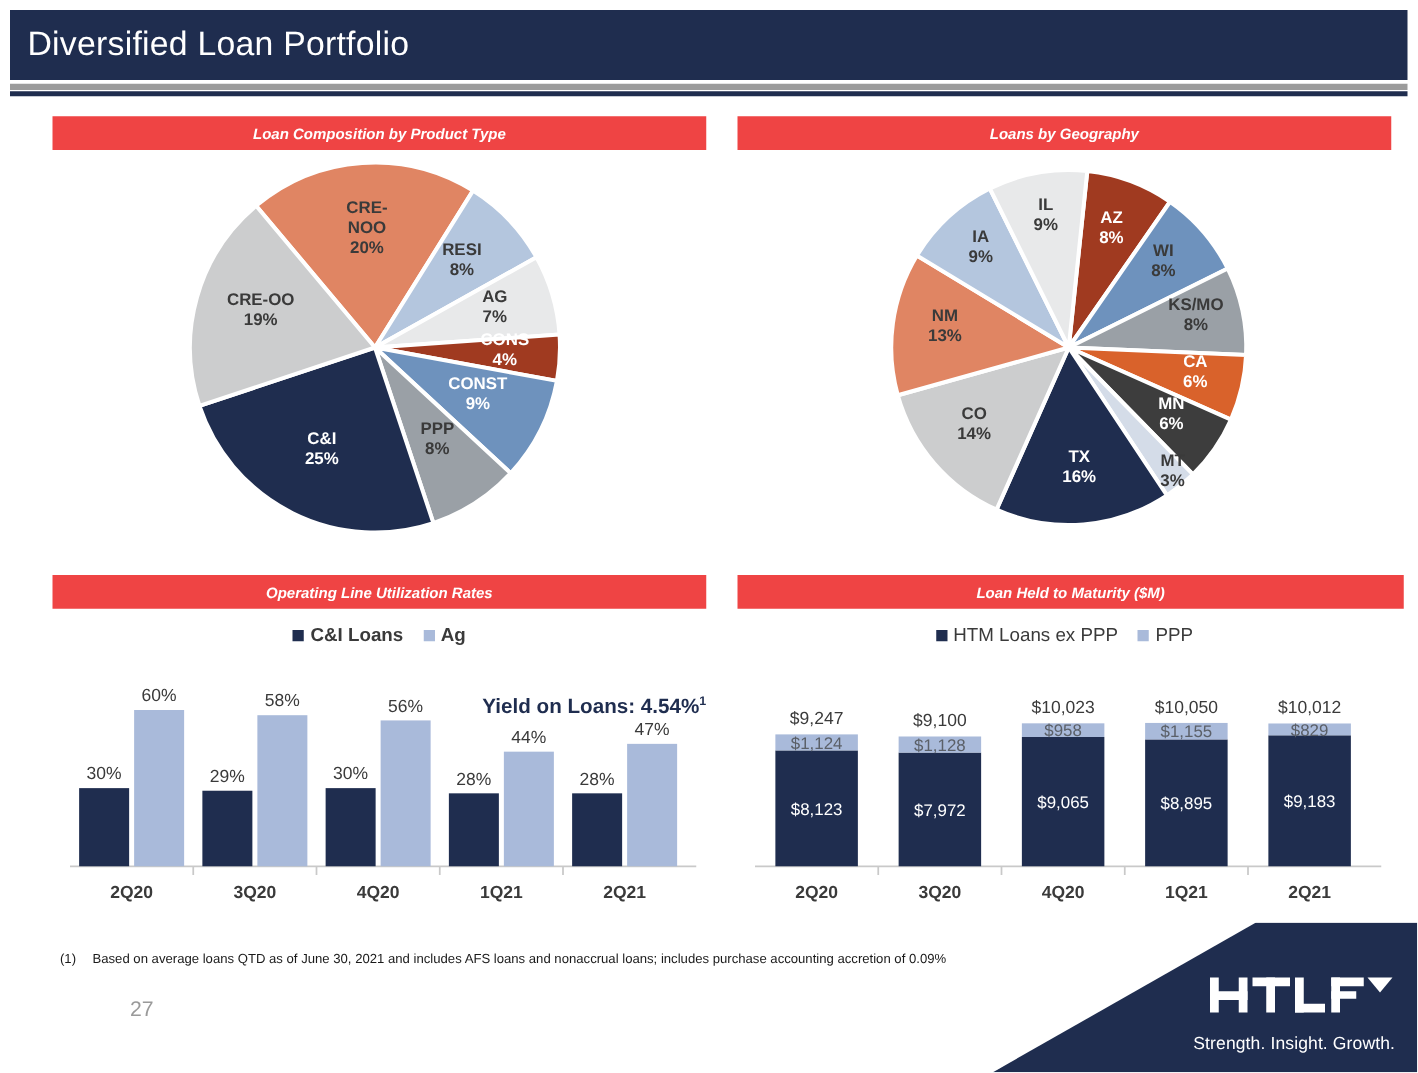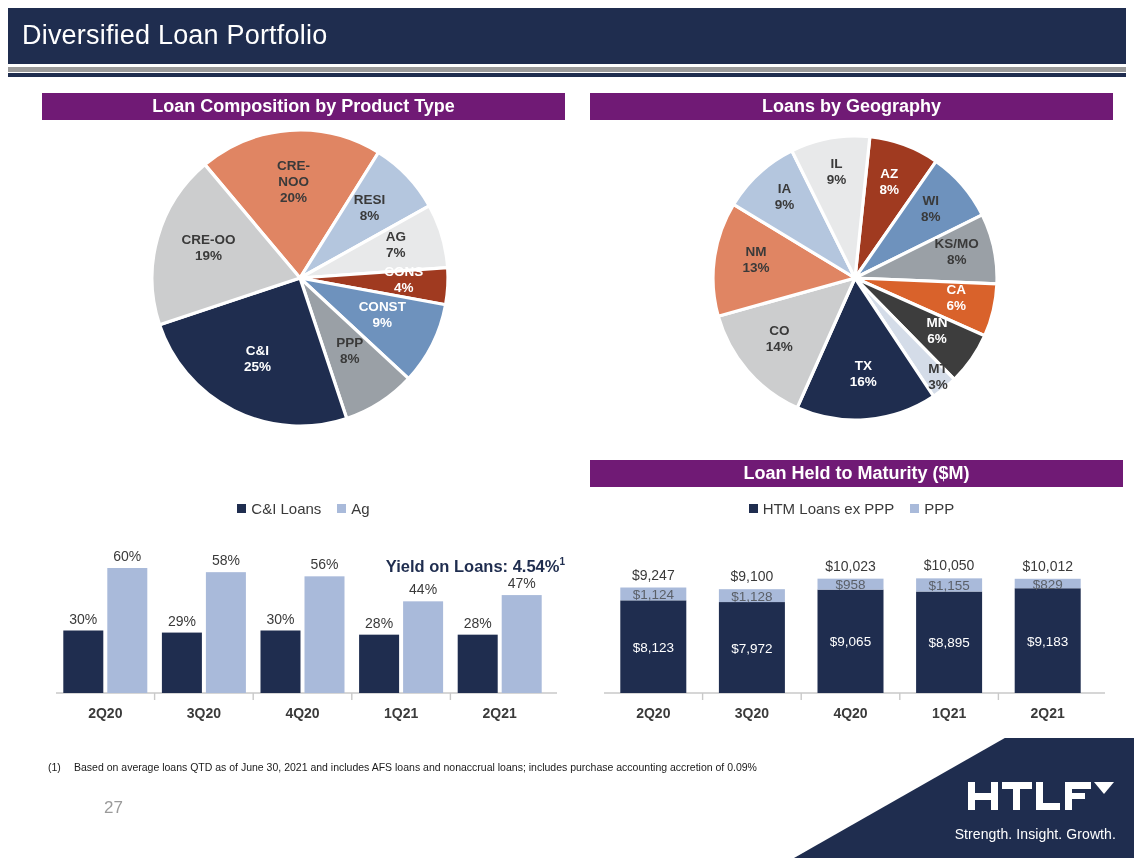--- a/index.html
+++ b/index.html
@@ -11,22 +11,22 @@
   }
   #slide{position:absolute;inset:0;}
 
   
   .hdr-band{position:absolute;left:8px;top:8px;width:1118px;height:56px;background:#1f2d4f;}
   .hdr-title{position:absolute;left:22px;top:20px;font-size:27px;color:#ffffff;font-weight:400;letter-spacing:.2px;}
   .hdr-rule-gray{position:absolute;left:8px;top:67px;width:1118px;height:5px;background:#9b9b9b;}
   .hdr-rule-navy{position:absolute;left:8px;top:73px;width:1118px;height:4px;background:#1f2d4f;}
 
   
-  .bar-title{position:absolute;height:27px;background:#701a75;color:#fff;
-    font-size:18px;font-weight:bold;display:flex;align-items:center;justify-content:center;}
+  .bar-title{position:absolute;height:27px;background:#ef4444;color:#fff;
+    font-size:12px;font-weight:bold;display:flex;align-items:center;justify-content:center;font-style:italic;}
 
   
   .panel{position:absolute;}
   svg{display:block;overflow:visible;}
 
   .pie-lbl{font-family:"Liberation Sans", sans-serif;font-size:13.5px;font-weight:bold;text-anchor:middle;}
   .pie-lbl.dark{fill:#3a3a3a;}
   .pie-lbl.light{fill:#ffffff;}
 
   .yield{position:absolute;left:0;width:565px;text-align:right;top:430px;
@@ -64,20 +64,21 @@
 
 <div id="slide">
 
   <div class="hdr-band"></div>
   <div class="hdr-title">Diversified Loan Portfolio</div>
   <div class="hdr-rule-gray"></div>
   <div class="hdr-rule-navy"></div>
 
   <div class="bar-title" style="left:42px;top:93px;width:523px;">Loan Composition by Product Type</div>
   <div class="bar-title" style="left:590px;top:93px;width:523px;">Loans by Geography</div>
+  <div class="bar-title" style="left:42px;top:460px;width:523px;">Operating Line Utilization Rates</div>
   <div class="bar-title" style="left:590px;top:460px;width:533px;">Loan Held to Maturity ($M)</div>
 
   <div class="panel" style="left:0px;top:126px;width:565px;height:330px;">
     <svg id="pie0" width="565" height="310" viewBox="0 0 565 310">
         <path d="M 300 152 L 204.86743376639217 38.62542241839125 A 148 148 0 0 1 378.4280511065143 26.488881768848955 Z" fill="#e08563" stroke="#ffffff" stroke-width="3.2" stroke-linejoin="round"></path>
         <path d="M 300 152 L 378.4280511065143 26.488881768848955 A 148 148 0 0 1 429.1924674359318 79.79677044746757 Z" fill="#b4c6de" stroke="#ffffff" stroke-width="3.2" stroke-linejoin="round"></path>
         <path d="M 300 152 L 429.1924674359318 79.79677044746757 A 148 148 0 0 1 447.639479438454 141.67604188586947 Z" fill="#e8e9ea" stroke="#ffffff" stroke-width="3.2" stroke-linejoin="round"></path>
         <path d="M 300 152 L 447.639479438454 141.67604188586947 A 148 148 0 0 1 445.5685776803811 178.7168334970829 Z" fill="#a03a20" stroke="#ffffff" stroke-width="3.2" stroke-linejoin="round"></path>
         <path d="M 300 152 L 445.5685776803811 178.7168334970829 A 148 148 0 0 1 408.5920199464257 252.55731303070448 Z" fill="#6e92bd" stroke="#ffffff" stroke-width="3.2" stroke-linejoin="round"></path>
         <path d="M 300 152 L 408.5920199464257 252.55731303070448 A 148 148 0 0 1 346.71605746817113 292.43364972338554 Z" fill="#9aa0a6" stroke="#ffffff" stroke-width="3.2" stroke-linejoin="round"></path>
@@ -175,21 +176,21 @@
           <text x="214.60489915300323" y="67.44590293954766" class="pie-lbl dark">IA</text>
           <text x="214.60489915300323" y="83.44590293954766" class="pie-lbl dark">9%</text>
         </g>
         <g>
           <text x="266.5831870067633" y="41.64365677119886" class="pie-lbl dark">IL</text>
           <text x="266.5831870067633" y="57.64365677119886" class="pie-lbl dark">9%</text>
         </g>
       </svg>
   </div>
 
-  <div class="legend" style="left:42px;top:500px;width:523px;">
+  <div class="legend" style="left:42px;top:500px;width:523px;font-weight:bold;">
     <span class="item">
       <i class="swatch" style="background:#1f2d4f"></i>
       <span>C&amp;I Loans</span>
     </span>
     <span class="item">
       <i class="swatch" style="background:#a9bada"></i>
       <span>Ag</span>
     </span>
   </div>
   <div class="panel" style="left:42px;top:525px;width:523px;height:215px;">

